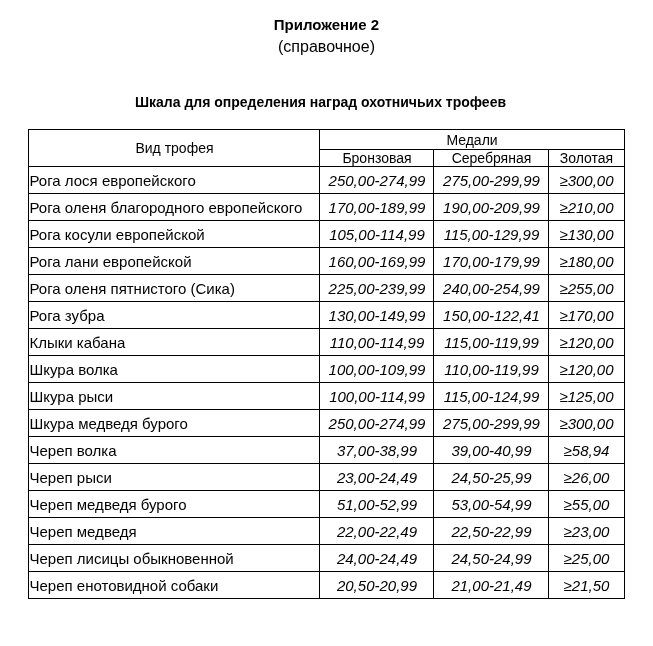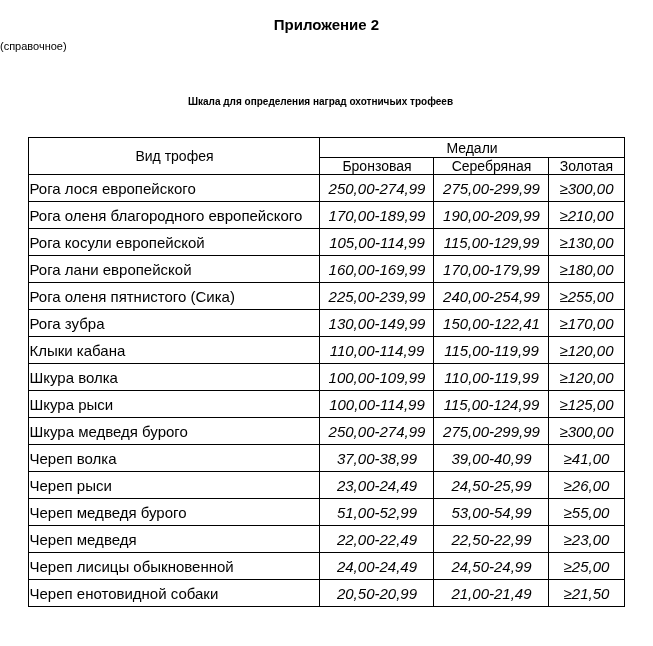--- a/index.html
+++ b/index.html
@@ -19,35 +19,35 @@
     padding-top: 16px;
     overflow: hidden;
   }
   .appendix {
     text-align: center;
     font-weight: bold;
     font-size: 15px;
     line-height: 18px;
   }
   .subtitle {
-    text-align: left;
-    font-size: 11px;
+    text-align: center;
+    font-size: 16px;
     line-height: 17px;
     margin-top: 4px;
   }
   .heading {
     text-align: center;
     font-weight: bold;
-    font-size: 10px;
+    font-size: 14px;
     line-height: 18px;
     margin: 38px 12px 0 0;
   }
   table.trophy {
     border-collapse: collapse;
-    margin: 26px auto 0 auto;
+    margin: 18px auto 0 auto;
     width: 595px;
     table-layout: fixed;
   }
   table.trophy th,
   table.trophy td {
     border: 1px solid #000000;
     padding: 0;
     overflow: hidden;
     white-space: nowrap;
   }
@@ -160,21 +160,21 @@
         <tr>
           <td class="trophy-name">Шкура медведя бурого</td>
           <td class="num">250,00-274,99</td>
           <td class="num">275,00-299,99</td>
           <td class="num">≥300,00</td>
         </tr>
         <tr>
           <td class="trophy-name">Череп волка</td>
           <td class="num">37,00-38,99</td>
           <td class="num">39,00-40,99</td>
-          <td class="num">≥41,00</td>
+          <td class="num">≥58,94</td>
         </tr>
         <tr>
           <td class="trophy-name">Череп рыси</td>
           <td class="num">23,00-24,49</td>
           <td class="num">24,50-25,99</td>
           <td class="num">≥26,00</td>
         </tr>
         <tr>
           <td class="trophy-name">Череп медведя бурого</td>
           <td class="num">51,00-52,99</td>

